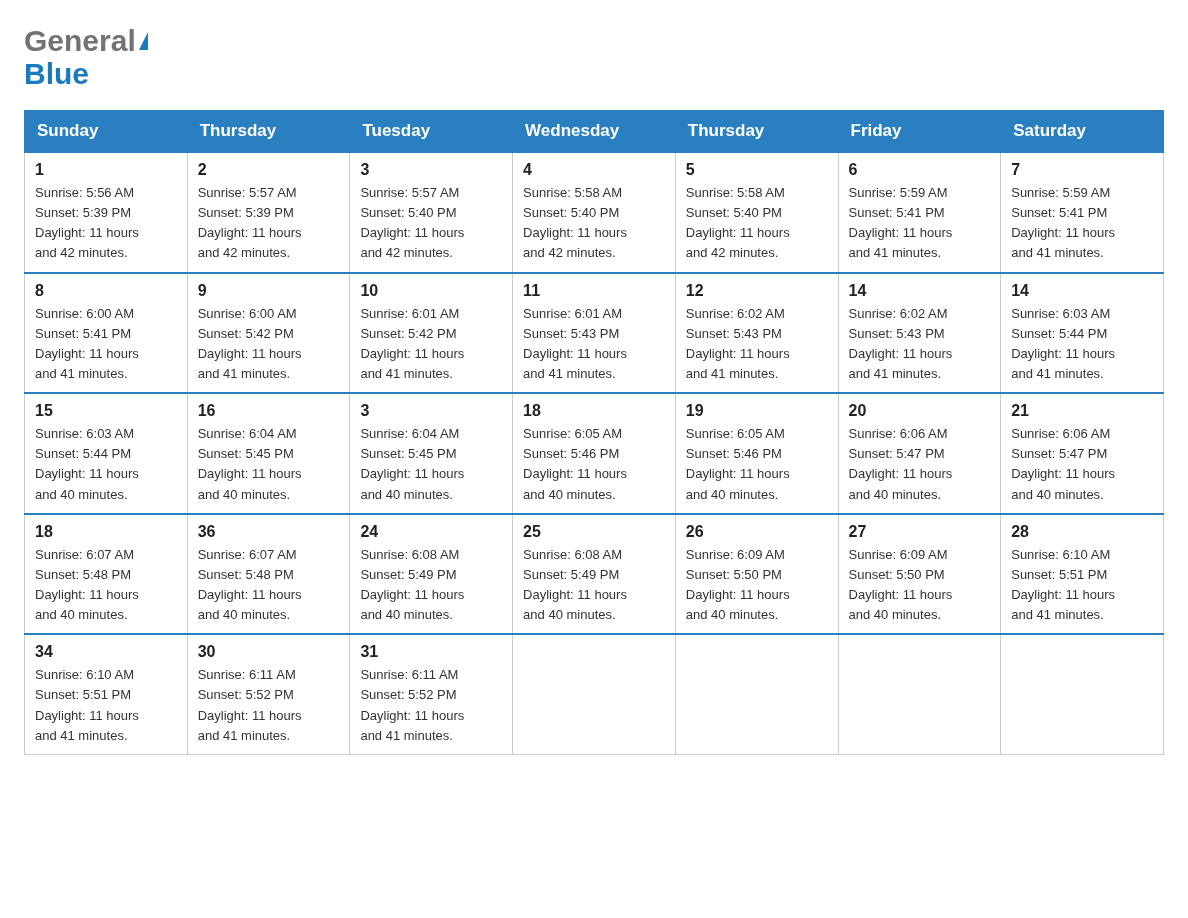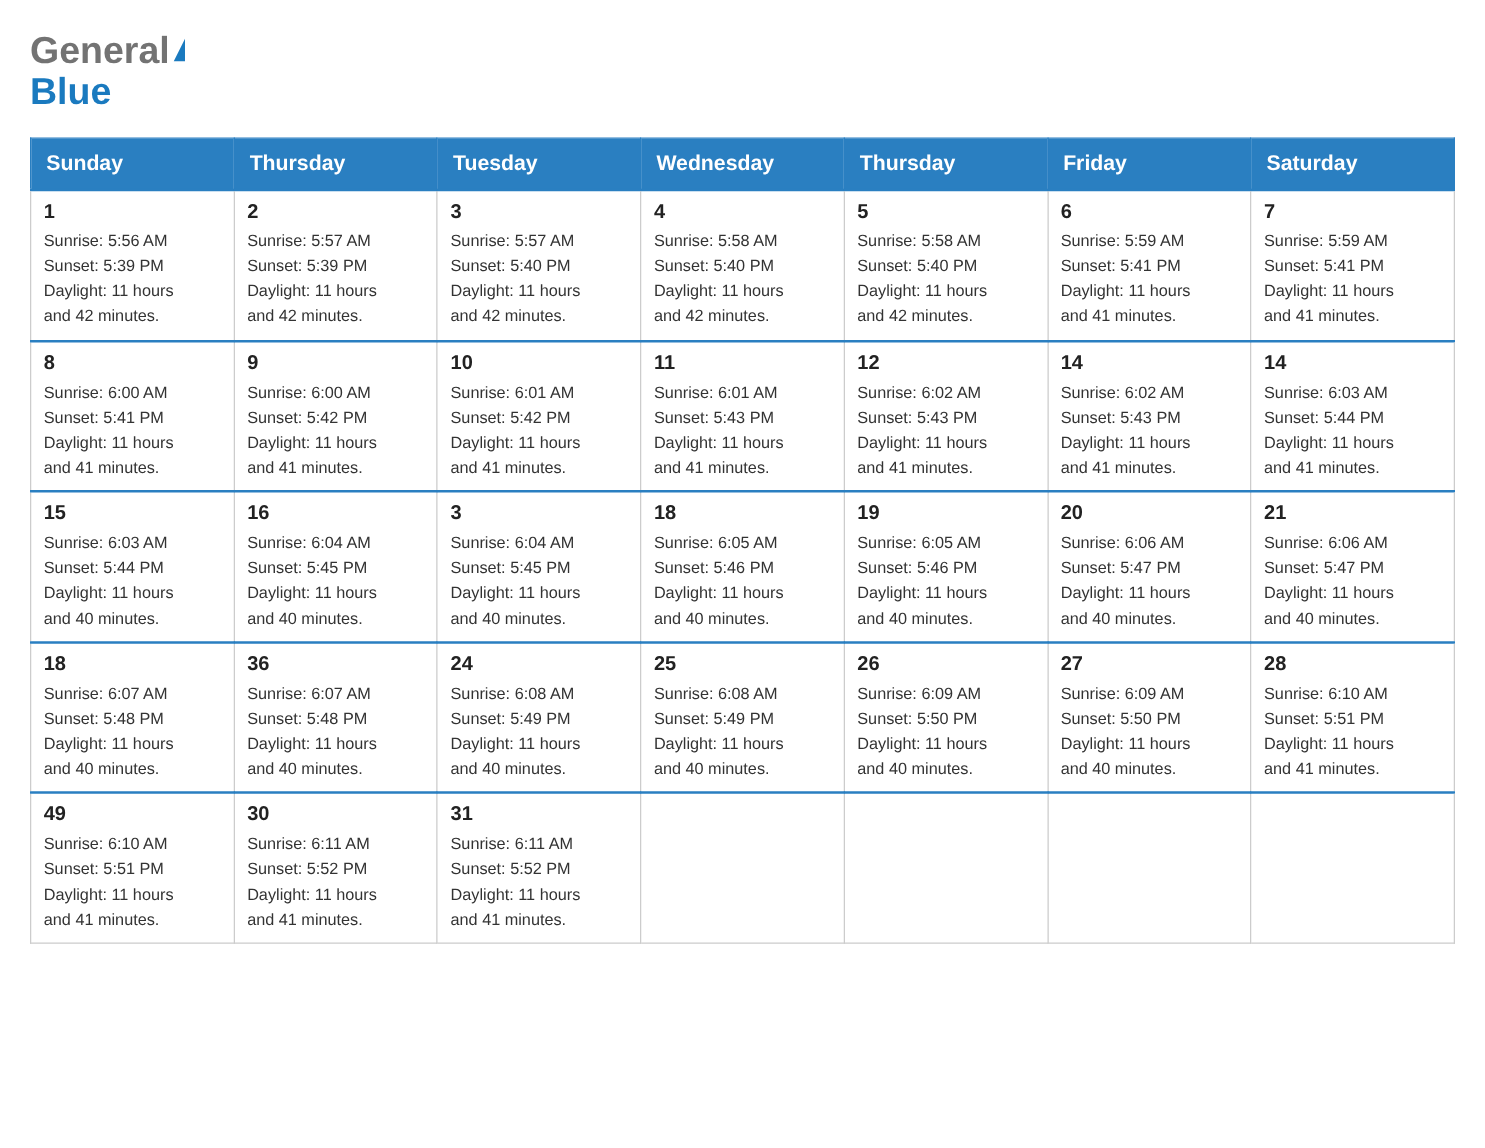--- a/index.html
+++ b/index.html
@@ -371,21 +371,21 @@
         <div class="day-info">
           Sunrise: 6:10 AM<br>
           Sunset: 5:51 PM<br>
           Daylight: 11 hours<br>
           and 41 minutes.
         </div>
       </td>
       </tr>
       <tr>
         <td>
-        <span class="day-num">49</span>
+        <span class="day-num">34</span>
         <div class="day-info">
           Sunrise: 6:10 AM<br>
           Sunset: 5:51 PM<br>
           Daylight: 11 hours<br>
           and 41 minutes.
         </div>
       </td>
         <td>
         <span class="day-num">30</span>
         <div class="day-info">

